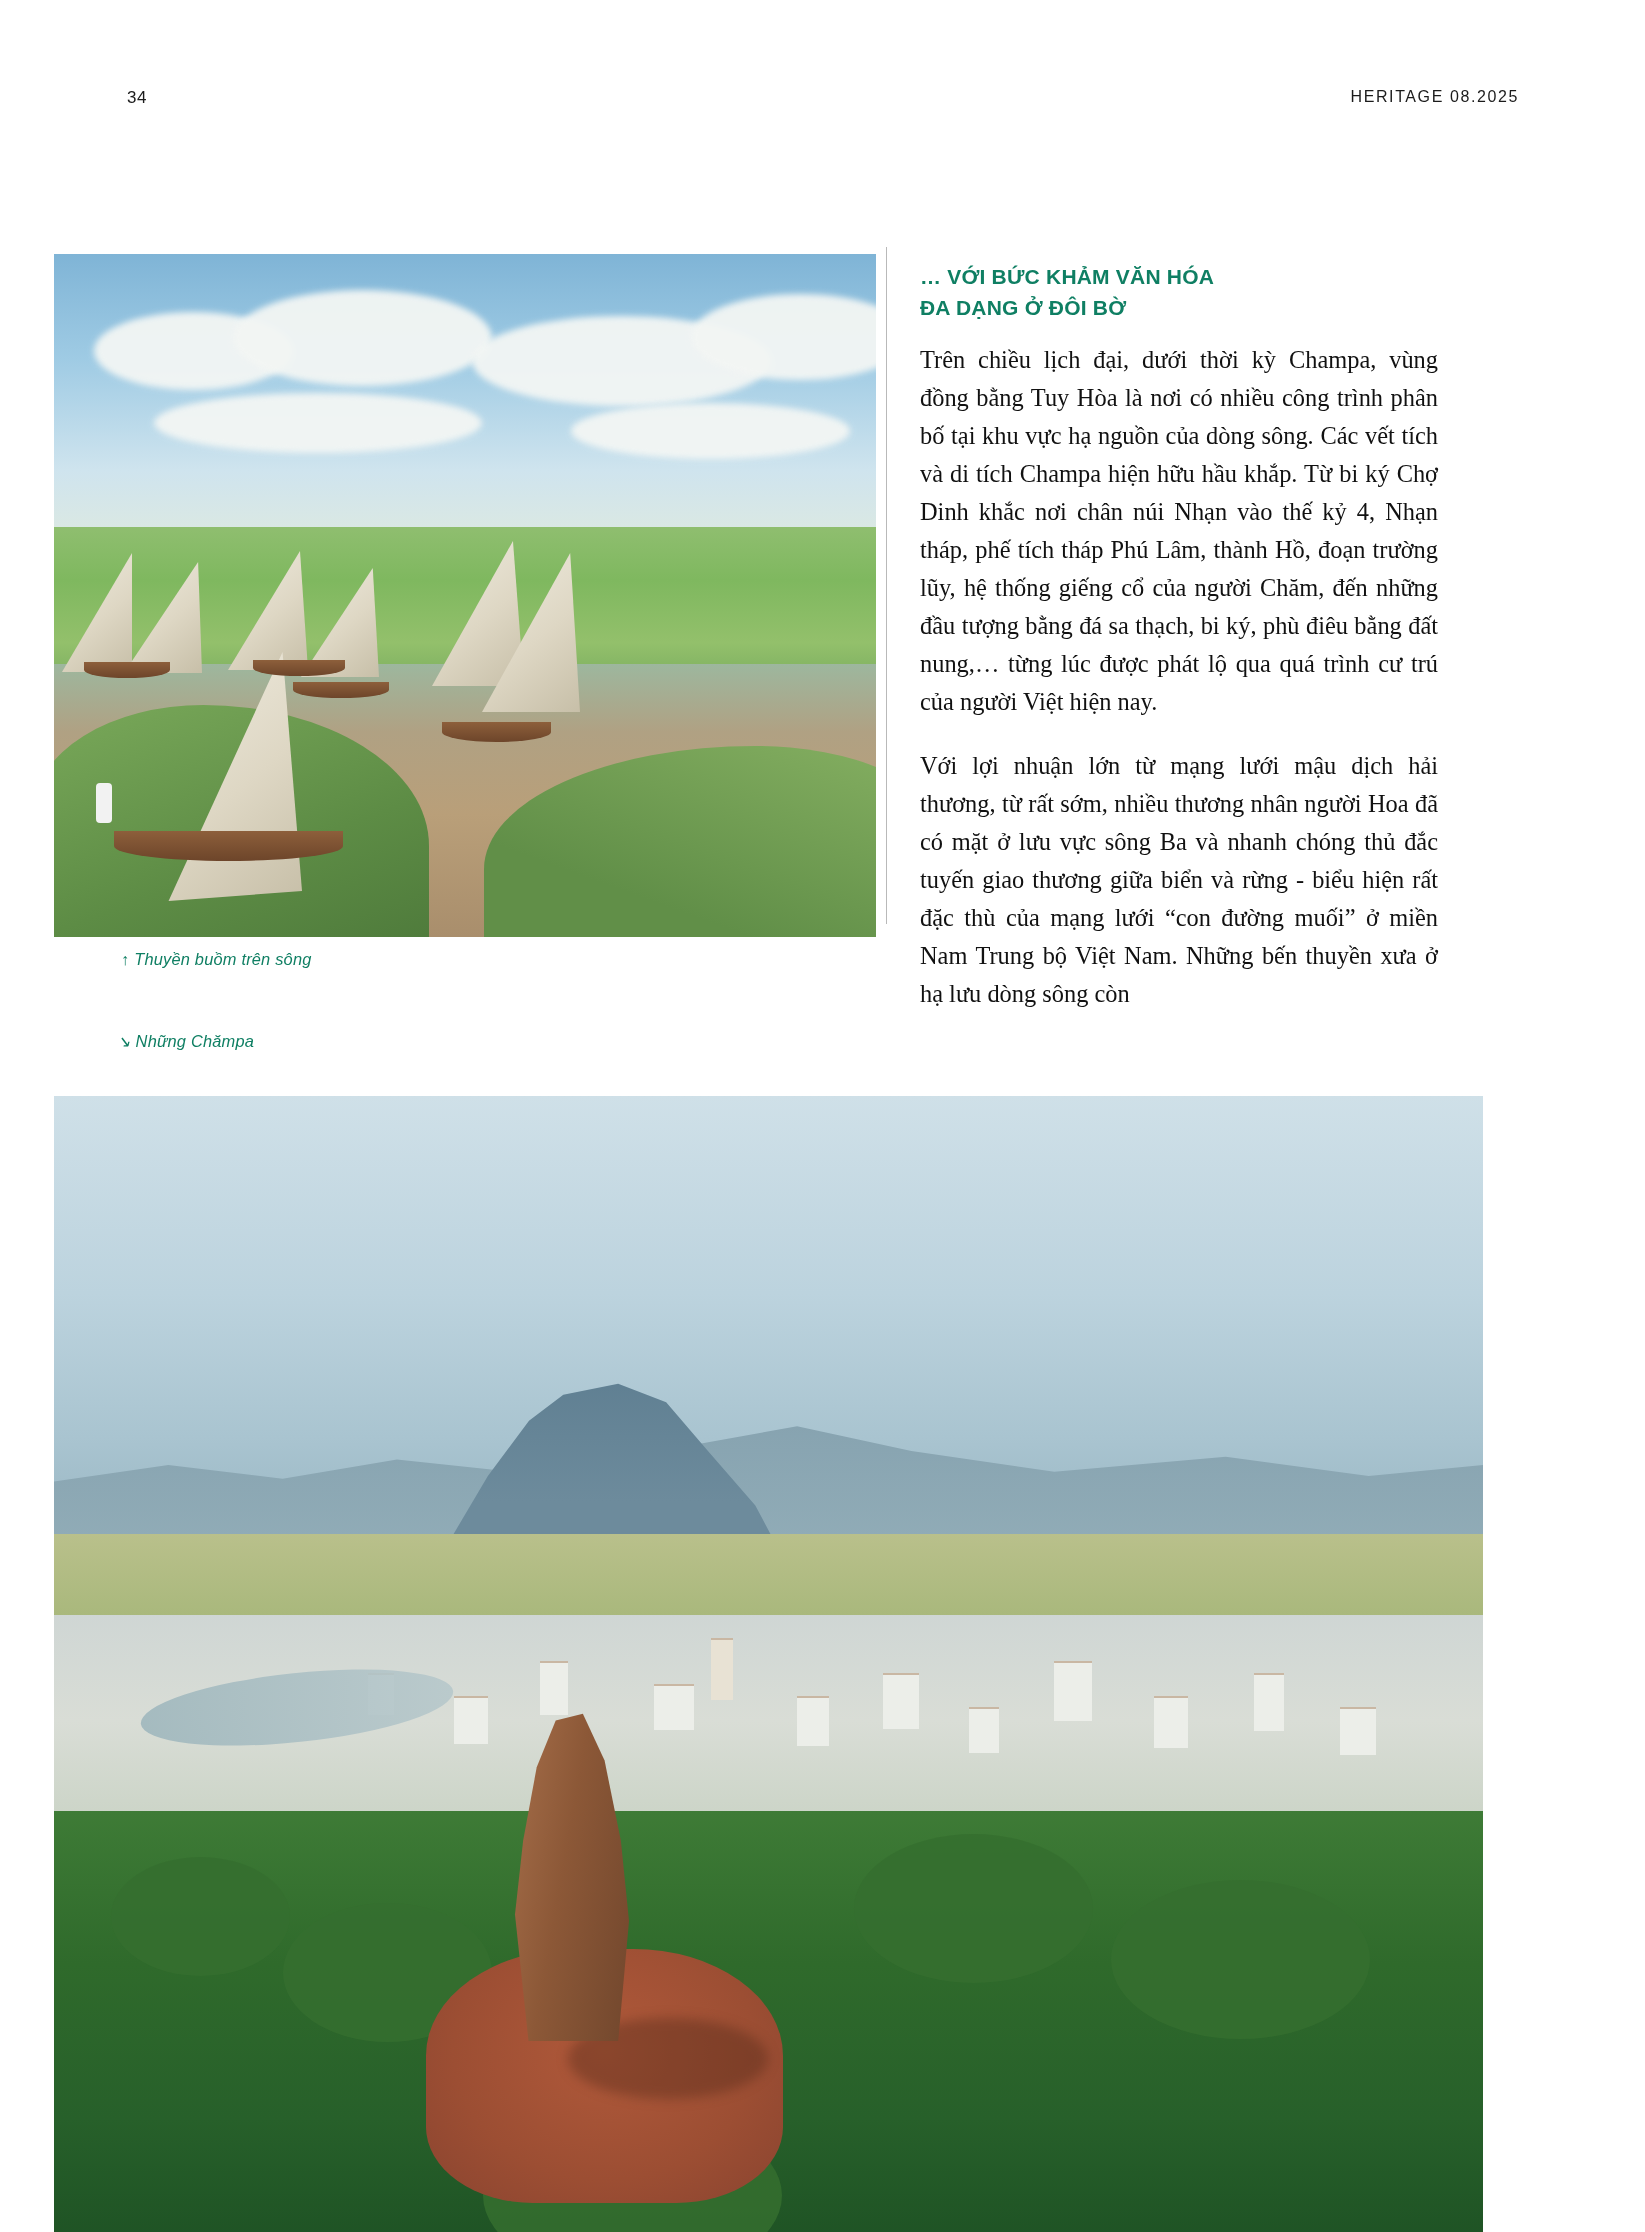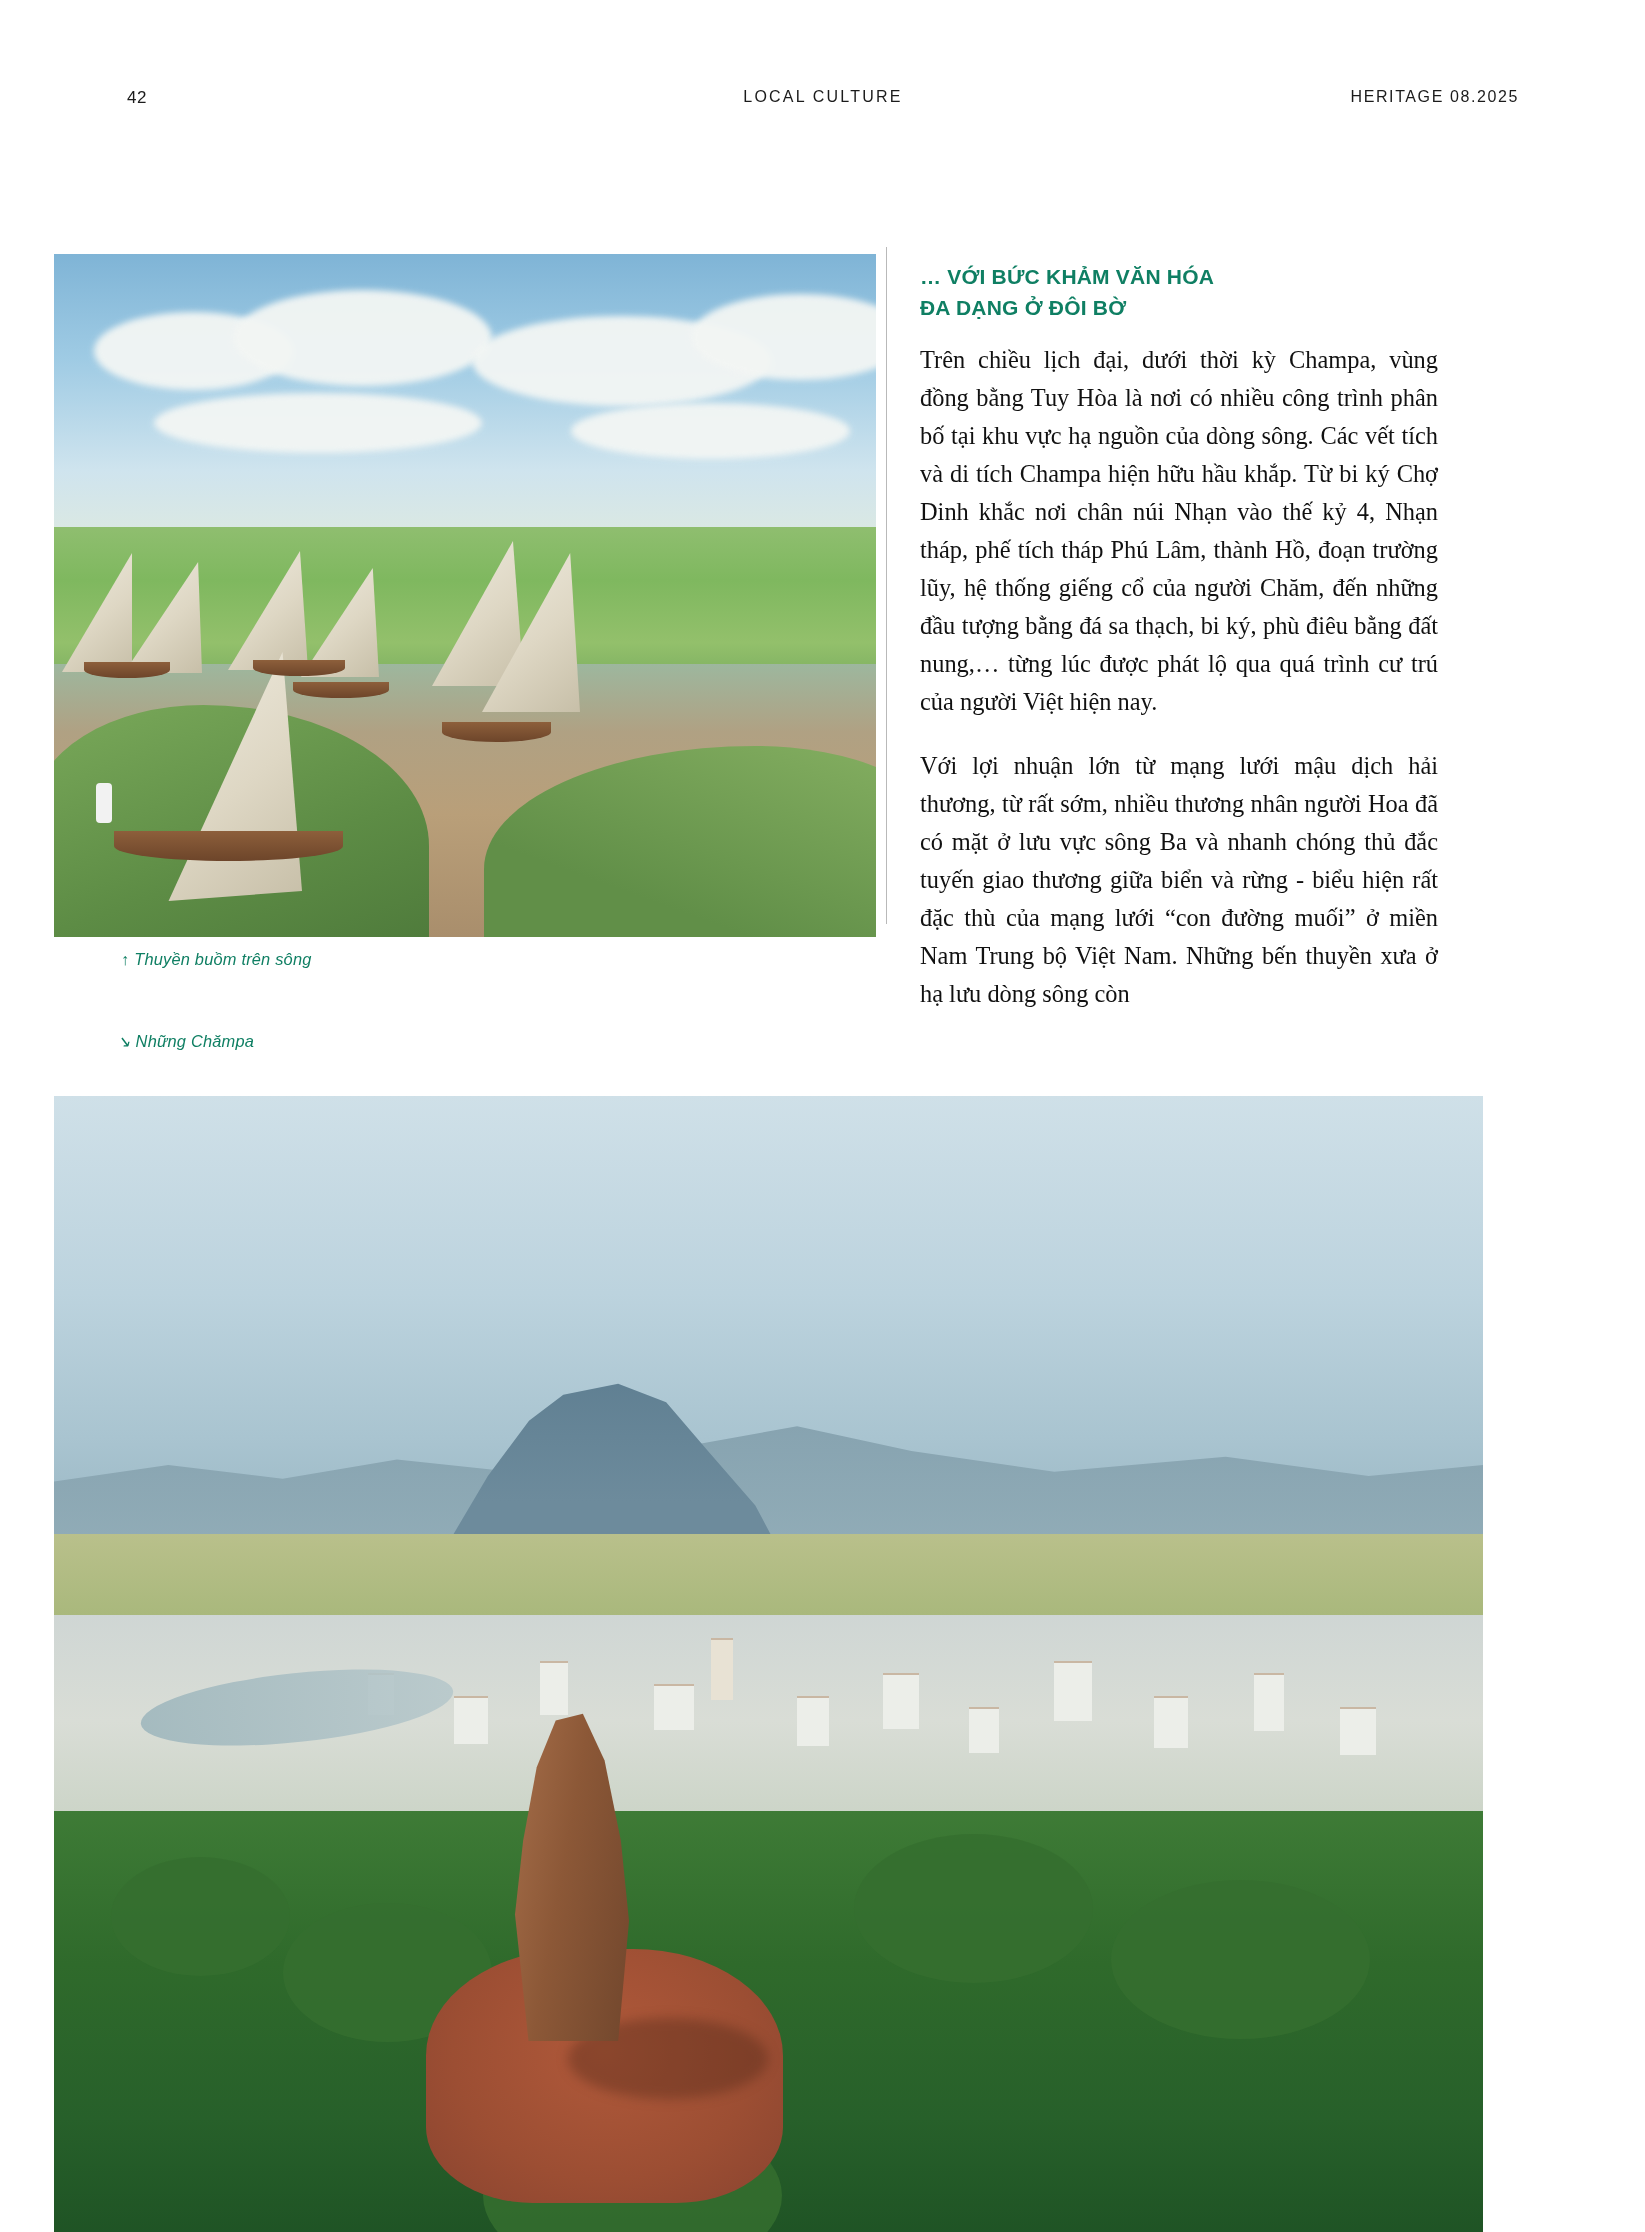--- a/index.html
+++ b/index.html
@@ -224,22 +224,21 @@
     background: linear-gradient(90deg, #9fb7bd, #b7c8cb);
     border-radius: 50%;
     transform: rotate(-6deg);
     opacity: 0.9;
   }
 </style>
 </head>
 <body>
 
 <div class="running-head">
-  <div class="rh-folio">42</div>
-  <div class="rh-center">LOCAL CULTURE</div>
+  <div class="rh-folio">34</div>
   <div class="rh-right">HERITAGE 08.2025</div>
 </div>
 
 <figure class="photo-boats">
   <div class="boats-sky"></div>
   <div class="boats-cloud" style="left:40px;  top:58px;  width:199px; height:78px;"></div>
   <div class="boats-cloud" style="left:179px; top:36px;  width:259px; height:96px;"></div>
   <div class="boats-cloud" style="left:418px; top:62px;  width:299px; height:90px;"></div>
   <div class="boats-cloud" style="left:637px; top:40px;  width:219px; height:86px;"></div>
   <div class="boats-cloud" style="left:100px; top:139px; width:328px; height:60px;"></div>

